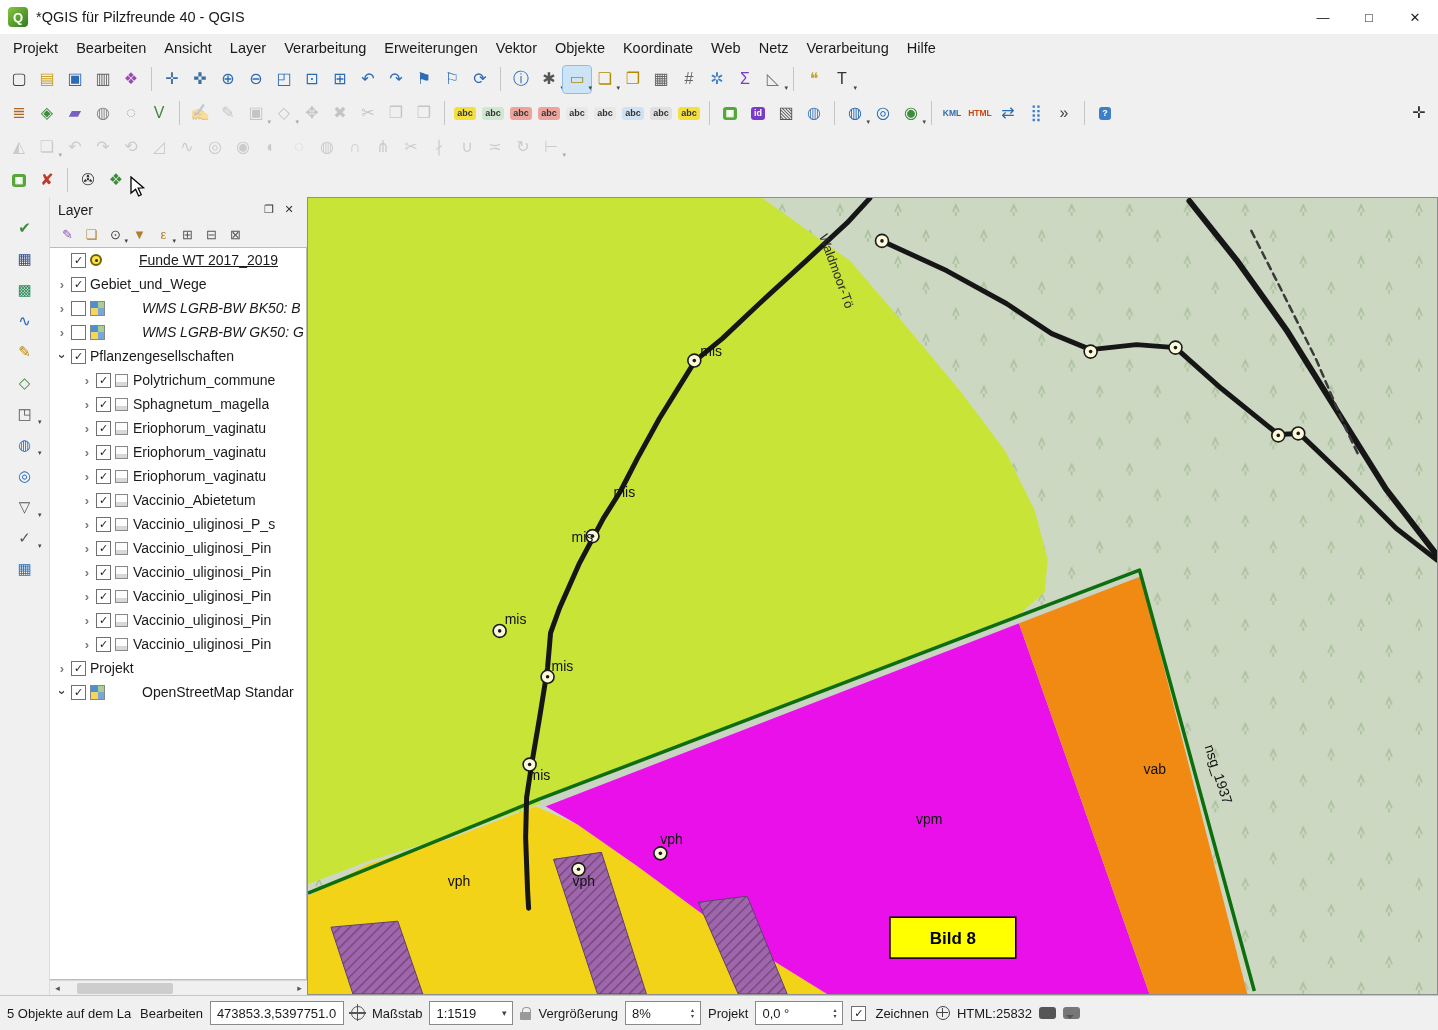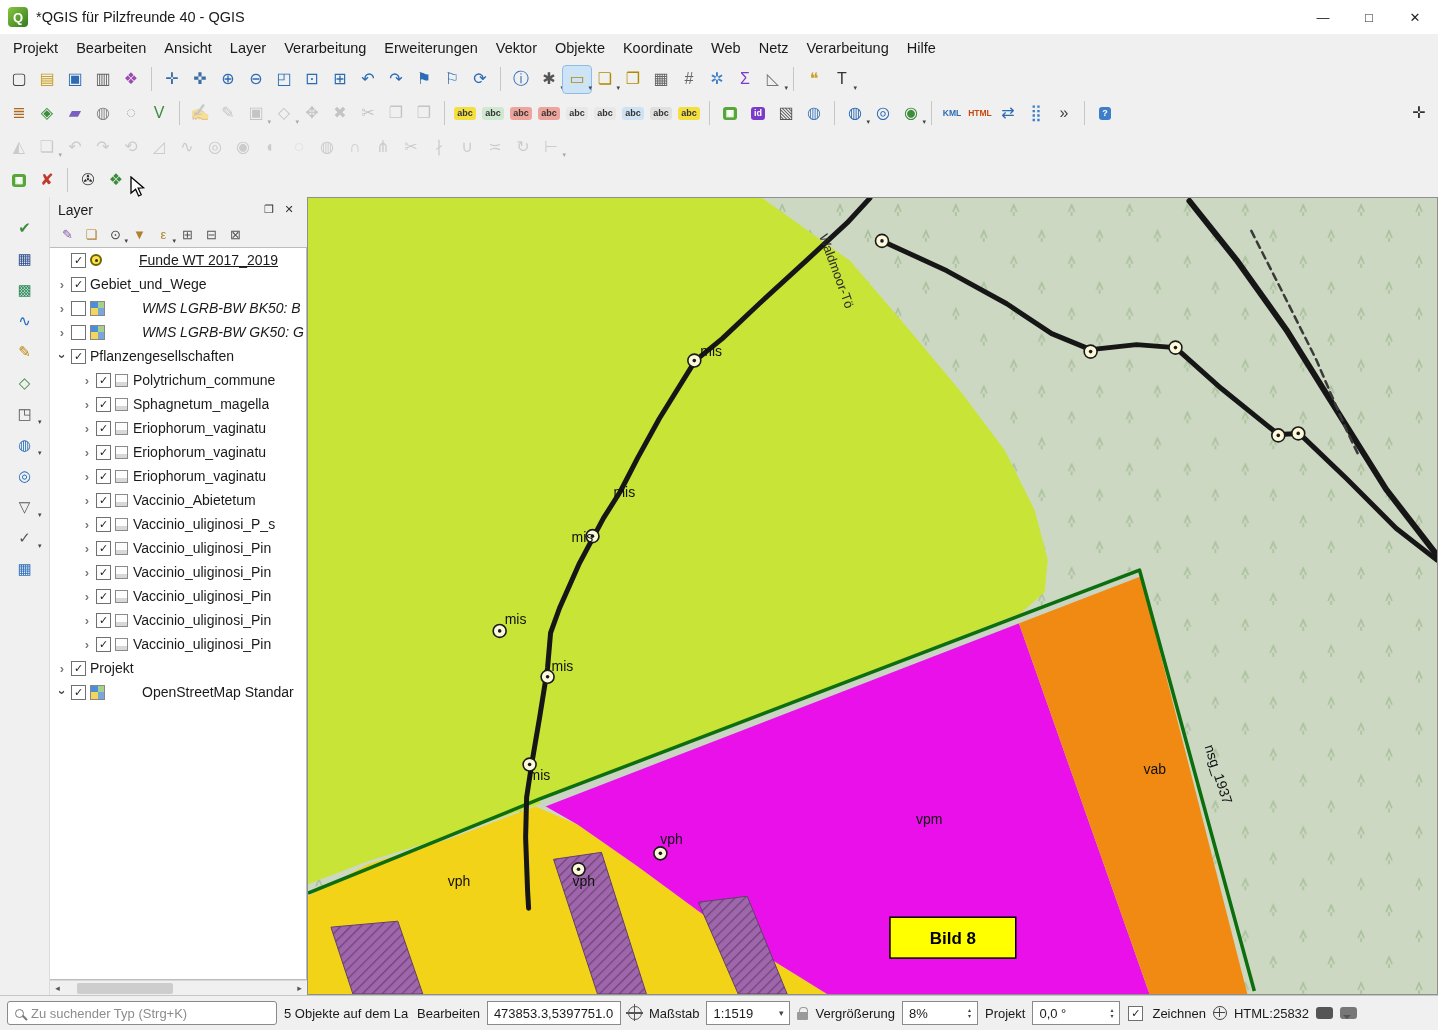--- a/index.html
+++ b/index.html
@@ -739,24 +739,20 @@
         <text x="512" y="38" font-size="13" fill="#2a2a2a" transform="rotate(70 512 38)">Waldmoor-Tö</text>
         <g>
           <rect x="583" y="721" width="126" height="41" fill="#ffff00" stroke="#000" stroke-width="1.5"></rect>
           <text x="646" y="747.5" font-size="17" font-weight="bold" text-anchor="middle" fill="#000">Bild 8</text>
         </g>
       </svg>
     </div>
 </div>
 
 <div class="statusbar">
-  <div class="sb-search">
-    <span class="mag"></span>
-    <span>Zu suchender Typ (Strg+K)</span>
-  </div>
   <span class="sb-msg">5 Objekte auf dem La</span>
   <span>Bearbeiten</span>
   <div class="sb-input coordbox">
     <span>473853.3,5397751.0</span>
   </div>
   <span class="targ"></span>
   <span>Maßstab</span>
   <div class="sb-combo scalebox">
     <span>1:1519</span>
     <span class="cdd">▾</span>

